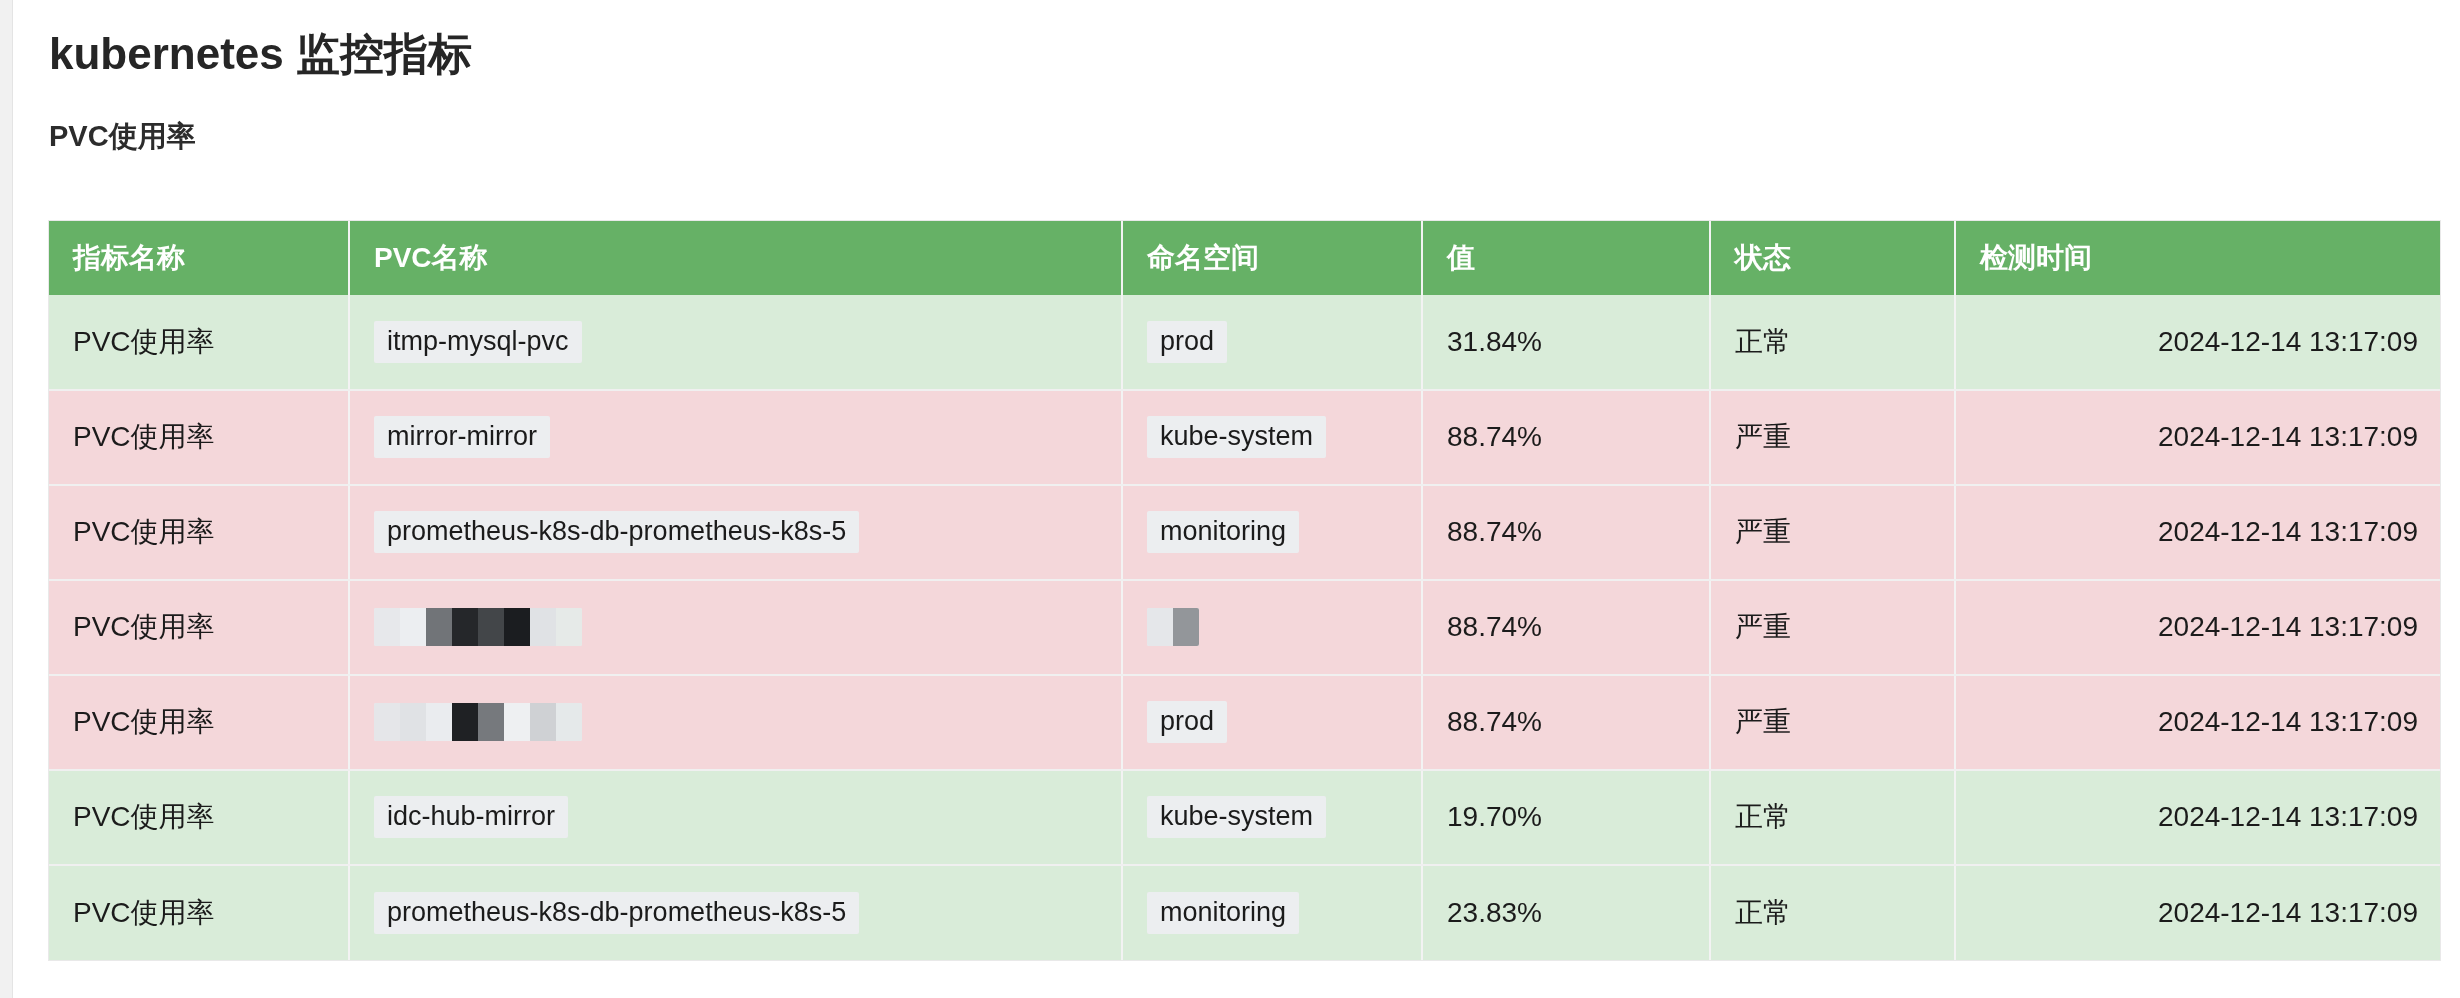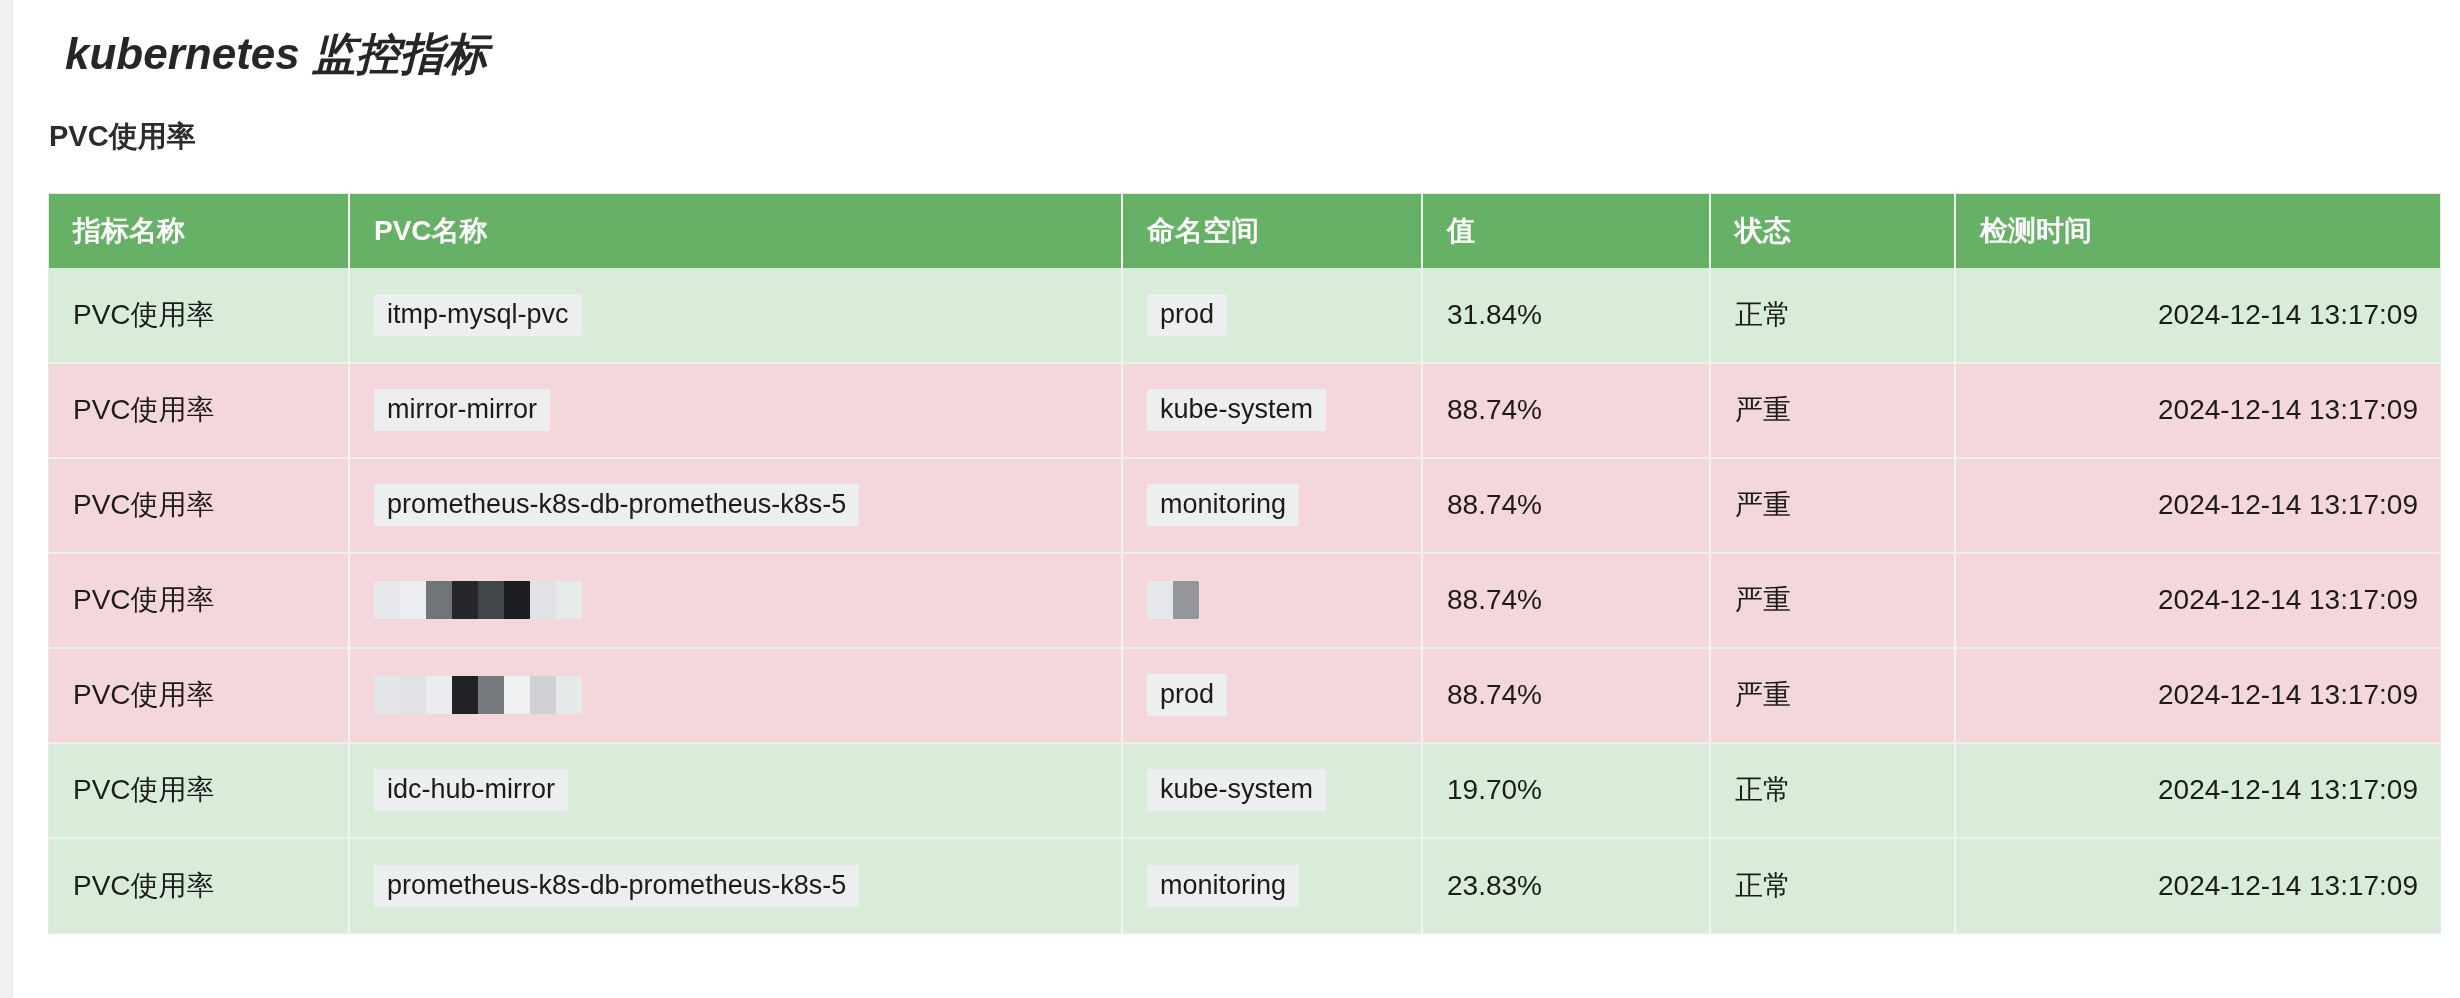--- a/index.html
+++ b/index.html
@@ -25,47 +25,47 @@
   }
   .page {
     position: absolute;
     left: 13px; top: 0;
     right: 0; bottom: 0;
     background: #ffffff;
     padding: 0;
   }
   .page-title {
     margin: 0;
-    padding: 26px 0 0 52px;
+    padding: 26px 0 0 36px;
     font-size: 44px;
     font-weight: bold;
     letter-spacing: 0px;
     color: #262626;
     line-height: 1.25;
-    font-style: italic;
   }
   .section-title {
     margin: 0;
     padding: 38px 0 0 36px;
     font-size: 29px;
     font-weight: bold;
     color: #2c2c2c;
     line-height: 1.2;
   }
   .table-wrap {
     padding: 40px 0 0 36px;
     width: 2390px;
     box-sizing: border-box;
   }
   table.metrics {
     border-collapse: collapse;
     width: 2391px;
     table-layout: fixed;
     background: #6d28d9;
     box-shadow: 0 0 0 1px #e9e9e9;
+    margin-top: 27px;
   }
   table.metrics thead th {
     background: #66b166;
     color: #ffffff;
     font-size: 28px;
     font-weight: bold;
     text-align: left;
     padding: 18px 22px 18px 24px;
     height: 62px;
     box-sizing: border-box;

